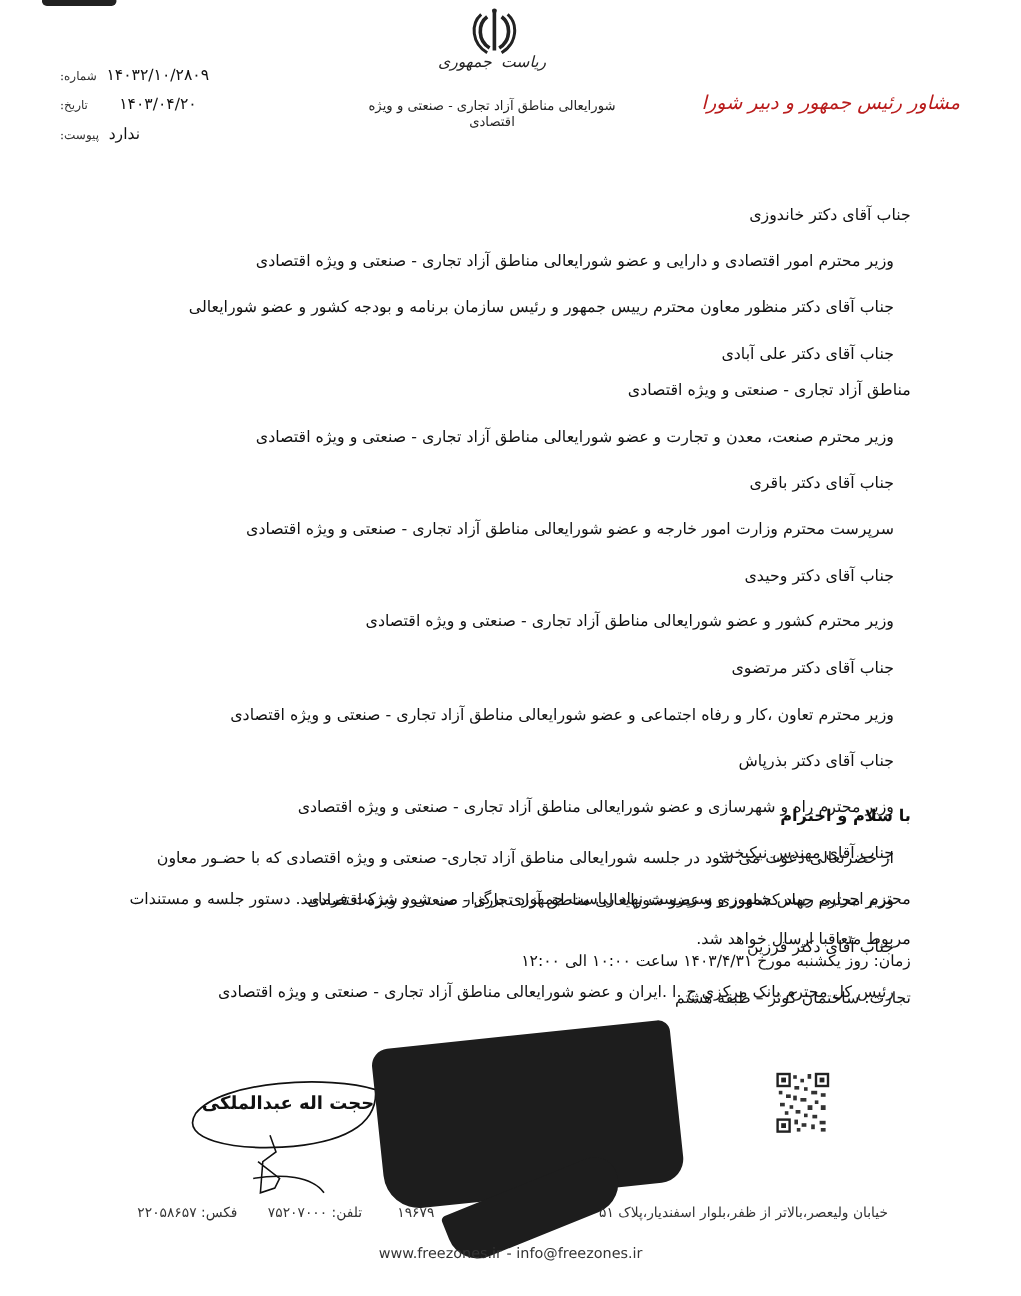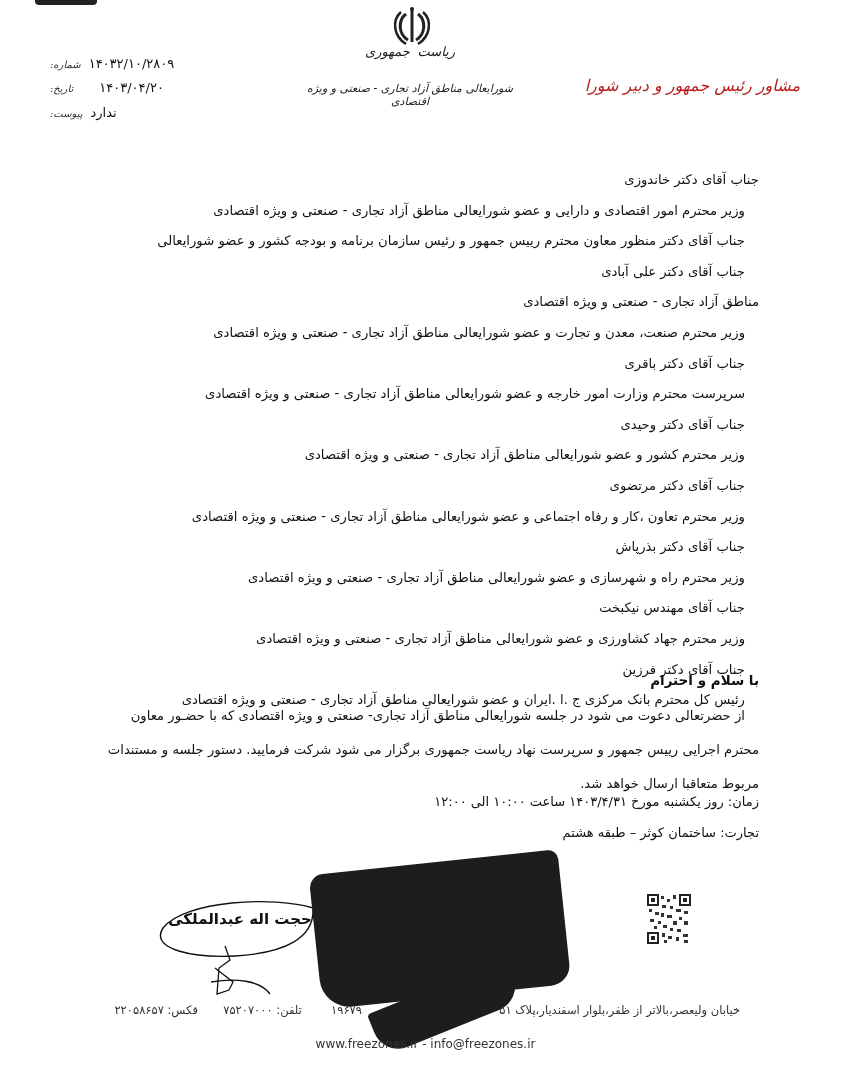--- a/index.html
+++ b/index.html
@@ -9,33 +9,33 @@
   .rtl { direction: rtl; unicode-bidi: embed; }
 
   
   .top-redact { left: 35px; top: 0; width: 62px; height: 5px; background: #222; border-radius: 0 0 4px 4px; }
 
   
   .emblem { left: 390px; top: 4px; width: 44px; height: 44px; }
   .org-title { left: 300px; top: 44px; width: 220px; text-align: center;
                font-family: Liberation Mono, monospace; font-style: italic; font-size: 13px; color: #222; }
   .org-sub { left: 300px; top: 82px; width: 220px; text-align: center;
-             font-family: "DejaVu Serif", serif; font-style: italic; font-size: 11px; color: #222; }
+             font-family: "DejaVu Serif", serif; font-size: 11px; color: #222; }
   .advisor { left: 560px; top: 76px; width: 240px; text-align: right;
              font-family: "DejaVu Serif", serif; font-style: italic; font-size: 16px; color: #b91c1c; }
 
   
   .meta { left: 50px; width: 150px; font-size: 13px; display: flex; flex-direction: row-reverse; justify-content: flex-start; gap: 8px; align-items: baseline; }
-  .meta .lbl { font-family: "DejaVu Serif", serif; font-style: italic; font-size: 10px; color: #333; }
+  .meta .lbl { font-family: "DejaVu Serif", serif; font-size: 10px; color: #333; }
   .meta .val { font-family: "DejaVu Sans", sans-serif; font-size: 13px; color: #111; }
 
   
   .body-block { right: 92px; top: 165px; width: 620px; }
   .line { font-size: 13.2px; line-height: 30.6px; white-space: nowrap; text-align: right; }
-  .line.indent { padding-right: 14px; }
+  .line.indent { padding-right: 14px; margin-top: 8px; }
   .greeting { right: 92px; top: 672px; font-size: 13.5px; font-weight: bold; }
   .para { right: 92px; top: 699px; width: 680px; font-size: 13.2px; line-height: 34px; text-align: justify; text-align-last: right; }
   .para .first { padding-right: 14px; }
   .info { right: 92px; font-size: 13px; }
 
   
   .sig-wrap { left: 155px; top: 898px; width: 165px; height: 130px; }
   .sig-name { position: absolute; left: 10px; top: 12px; width: 150px; text-align: center; font-weight: bold; font-size: 15px; }
 
   

